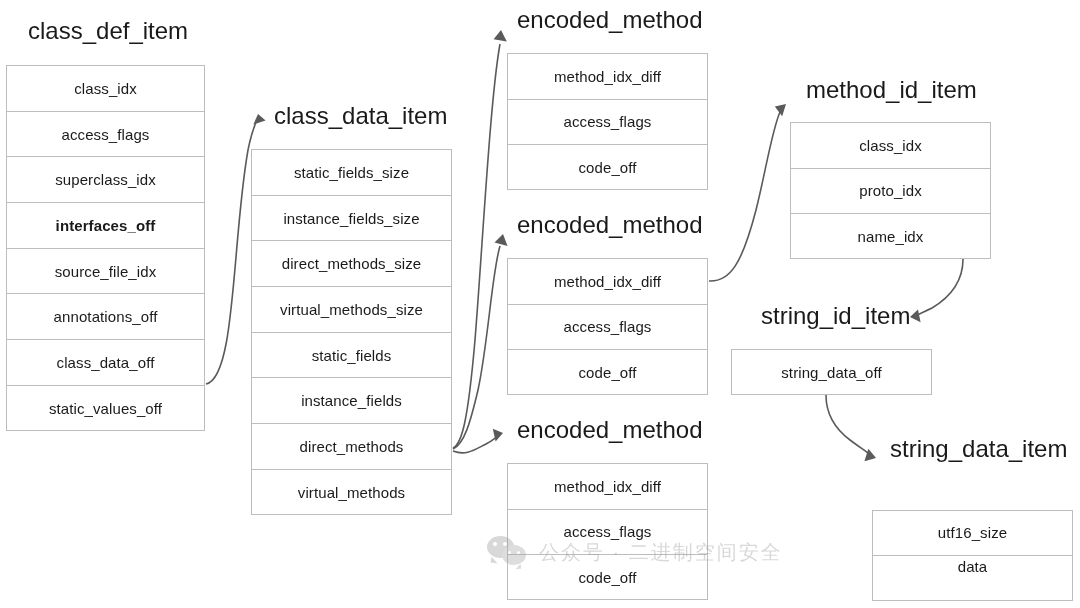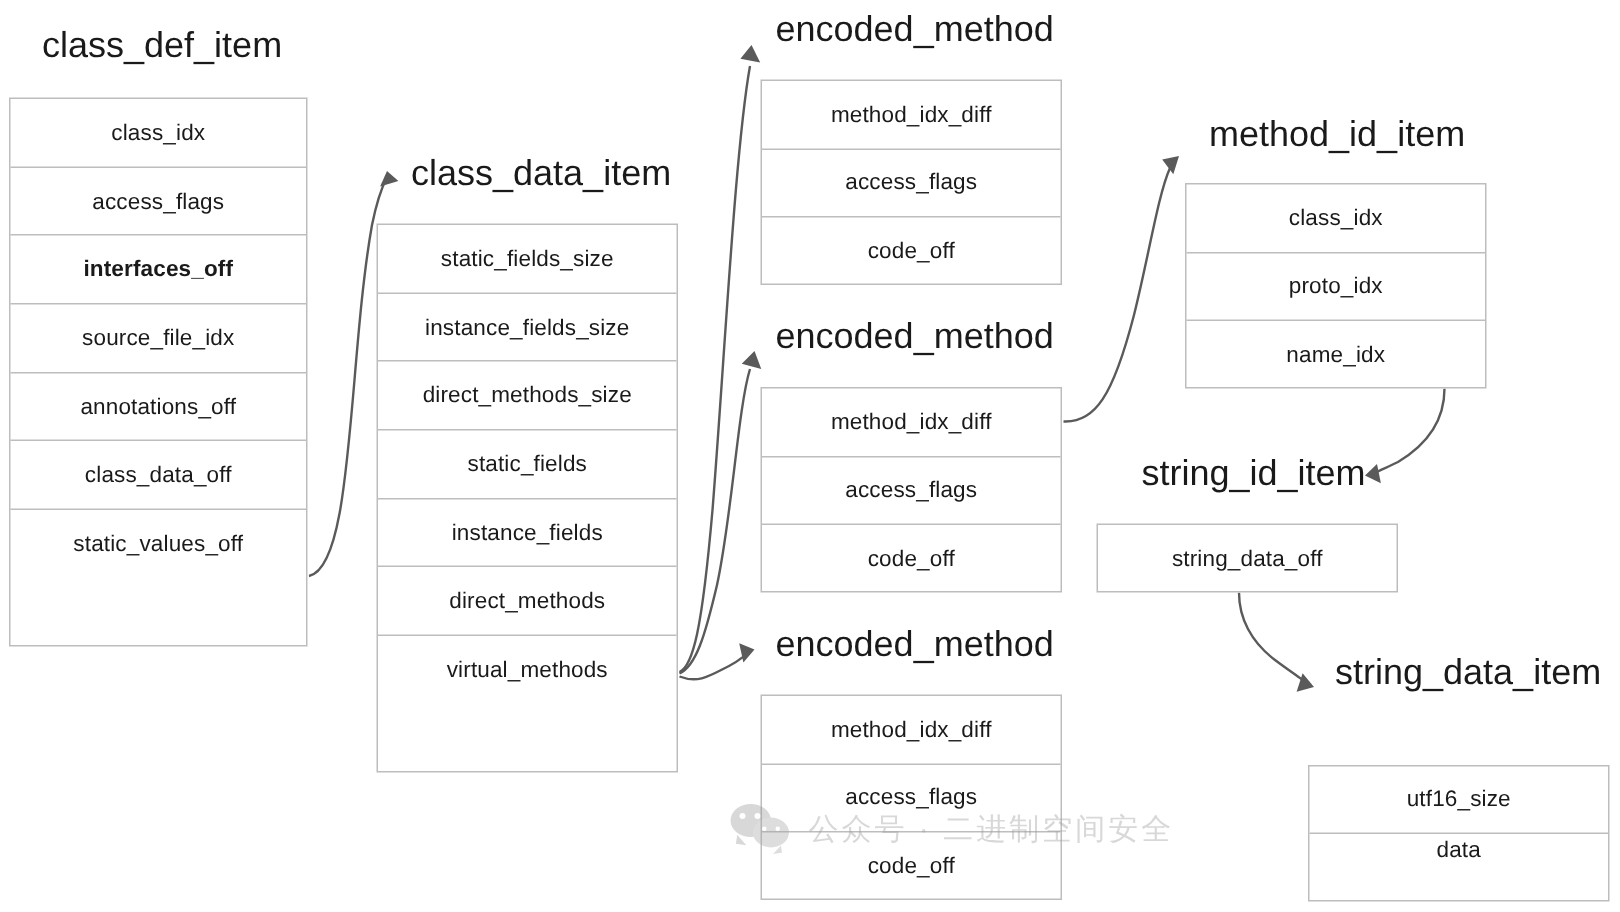--- a/index.html
+++ b/index.html
@@ -112,32 +112,34 @@
     <g>
       <path d="M 826 395 C 826 412 834 428 850 440 C 858 446 864 450 868 453"></path>
       <polygon points="876,458 868.4,448.8 864.4,461.2"></polygon>
     </g>
   </svg>
 
   <div class="title" style="left:28px;top:19px;">class_def_item</div>
   <div class="struct" style="left:6px;top:65px;width:199px;height:366px;">
     <div class="row" style="height:45.7px;">class_idx</div>
     <div class="row" style="height:45.7px;">access_flags</div>
+    <div class="row" style="height:45.7px;">superclass_idx</div>
     <div class="row" style="height:45.7px;font-weight:bold;">interfaces_off</div>
     <div class="row" style="height:45.7px;">source_file_idx</div>
     <div class="row" style="height:45.7px;">annotations_off</div>
     <div class="row" style="height:45.7px;">class_data_off</div>
     <div class="row" style="height:45.7px;">static_values_off</div>
   </div>
 
   <div class="title" style="left:274px;top:104px;">class_data_item</div>
   <div class="struct" style="left:251px;top:149px;width:201px;height:366px;">
     <div class="row" style="height:45.7px;">static_fields_size</div>
     <div class="row" style="height:45.7px;">instance_fields_size</div>
     <div class="row" style="height:45.7px;">direct_methods_size</div>
+    <div class="row" style="height:45.7px;">virtual_methods_size</div>
     <div class="row" style="height:45.7px;">static_fields</div>
     <div class="row" style="height:45.7px;">instance_fields</div>
     <div class="row" style="height:45.7px;">direct_methods</div>
     <div class="row" style="height:45.7px;">virtual_methods</div>
   </div>
 
   <div class="title" style="left:517px;top:8px;">encoded_method</div>
   <div class="struct" style="left:507px;top:53px;width:201px;height:137px;">
     <div class="row" style="height:45.6px;">method_idx_diff</div>
     <div class="row" style="height:45.6px;">access_flags</div>

